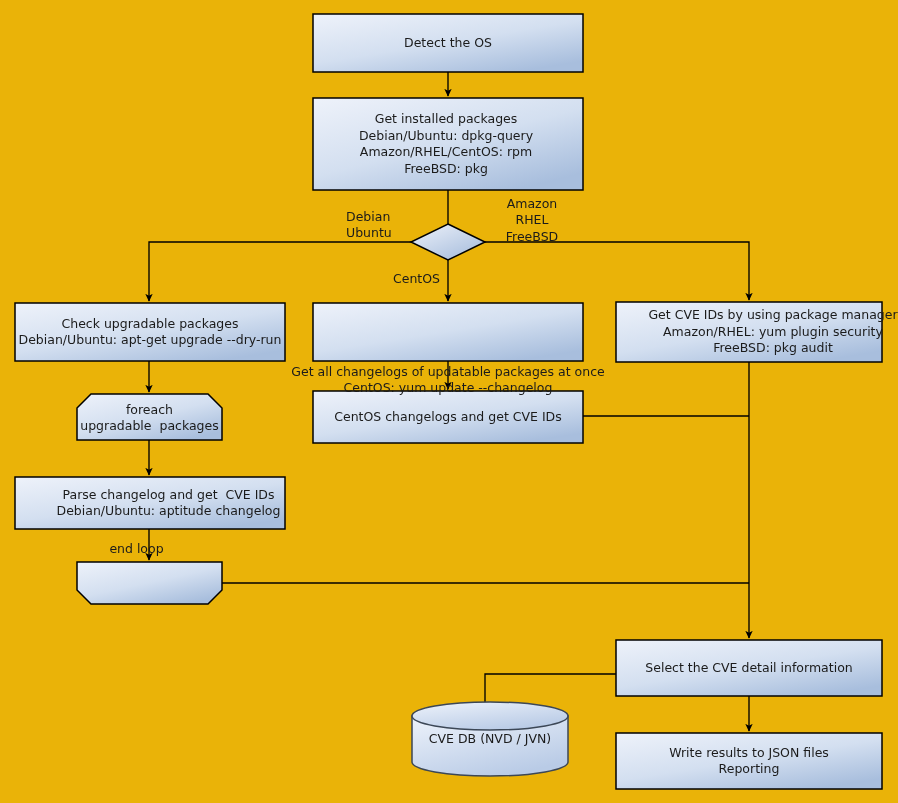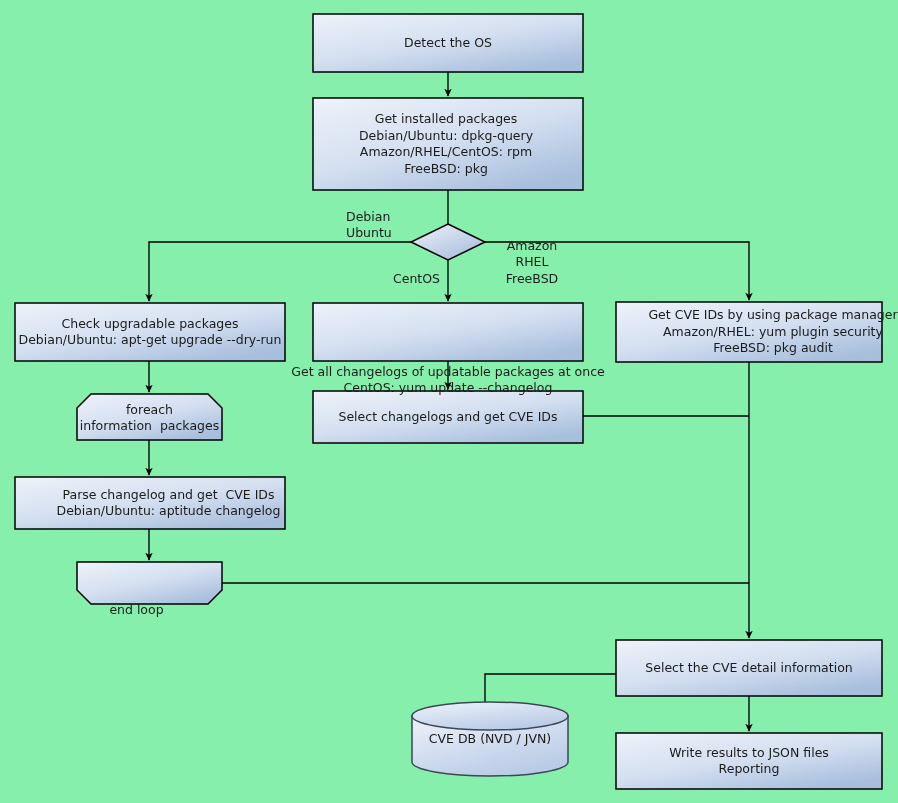--- a/index.html
+++ b/index.html
@@ -7,21 +7,21 @@
     padding: 0;
     background: #ffffff;
   }
   body {
     font-family: "DejaVu Sans", "Liberation Sans", sans-serif;
   }
   #canvas {
     position: relative;
     width: 898px;
     height: 803px;
-    background: #86efac;
+    background: #eab308;
     overflow: hidden;
   }
   svg.layer {
     position: absolute;
     left: 0;
     top: 0;
     width: 898px;
     height: 803px;
   }
   .node-text {
@@ -140,38 +140,38 @@
 Debian/Ubuntu: apt-get upgrade --dry-run</div>
 
   <div class="node-text" style="left:303px; top:303px; width:290px; height:58px;margin-top:48px;">Get all changelogs of updatable packages at once
 CentOS: yum update --changelog</div>
 
   <div class="node-text" style="left:616px; top:302px; width:266px; height:60px;padding-left:24px;">Get CVE IDs by using package manager
 Amazon/RHEL: yum plugin security
 FreeBSD: pkg audit</div>
 
   <div class="node-text" style="left:77px; top:396px; width:145px; height:44px;">foreach
-information  packages</div>
+upgradable  packages</div>
 
-  <div class="node-text" style="left:313px; top:391px; width:270px; height:52px;">Select changelogs and get CVE IDs</div>
+  <div class="node-text" style="left:313px; top:391px; width:270px; height:52px;">CentOS changelogs and get CVE IDs</div>
 
   <div class="node-text" style="left:15px; top:477px; width:307px; height:52px;">Parse changelog and get  CVE IDs
 Debian/Ubuntu: aptitude changelog</div>
 
-  <div class="node-text" style="left:77px; top:592px; width:119px; height:36px;">end loop</div>
+  <div class="node-text" style="left:77px; top:531px; width:119px; height:36px;">end loop</div>
 
   <div class="node-text" style="left:616px; top:640px; width:266px; height:56px;">Select the CVE detail information</div>
 
   <div class="node-text" style="left:616px; top:733px; width:266px; height:56px;">Write results to JSON files
 Reporting</div>
 
   <div class="node-text" style="left:412px; top:713px; width:156px; height:52px;">CVE DB (NVD / JVN)</div>
 
   <div class="edge-label" style="left:346px; top:209px; width:62px; text-align:left;">Debian
 Ubuntu</div>
 
-  <div class="edge-label" style="left:497px; top:196px; width:70px; text-align:center;margin-top:42px;">Amazon
+  <div class="edge-label" style="left:497px; top:196px; width:70px; text-align:center;">Amazon
 RHEL
 FreeBSD</div>
 
   <div class="edge-label" style="left:393px; top:271px; width:50px; text-align:left;">CentOS</div>
 
 </div>
 
 </body></html>

